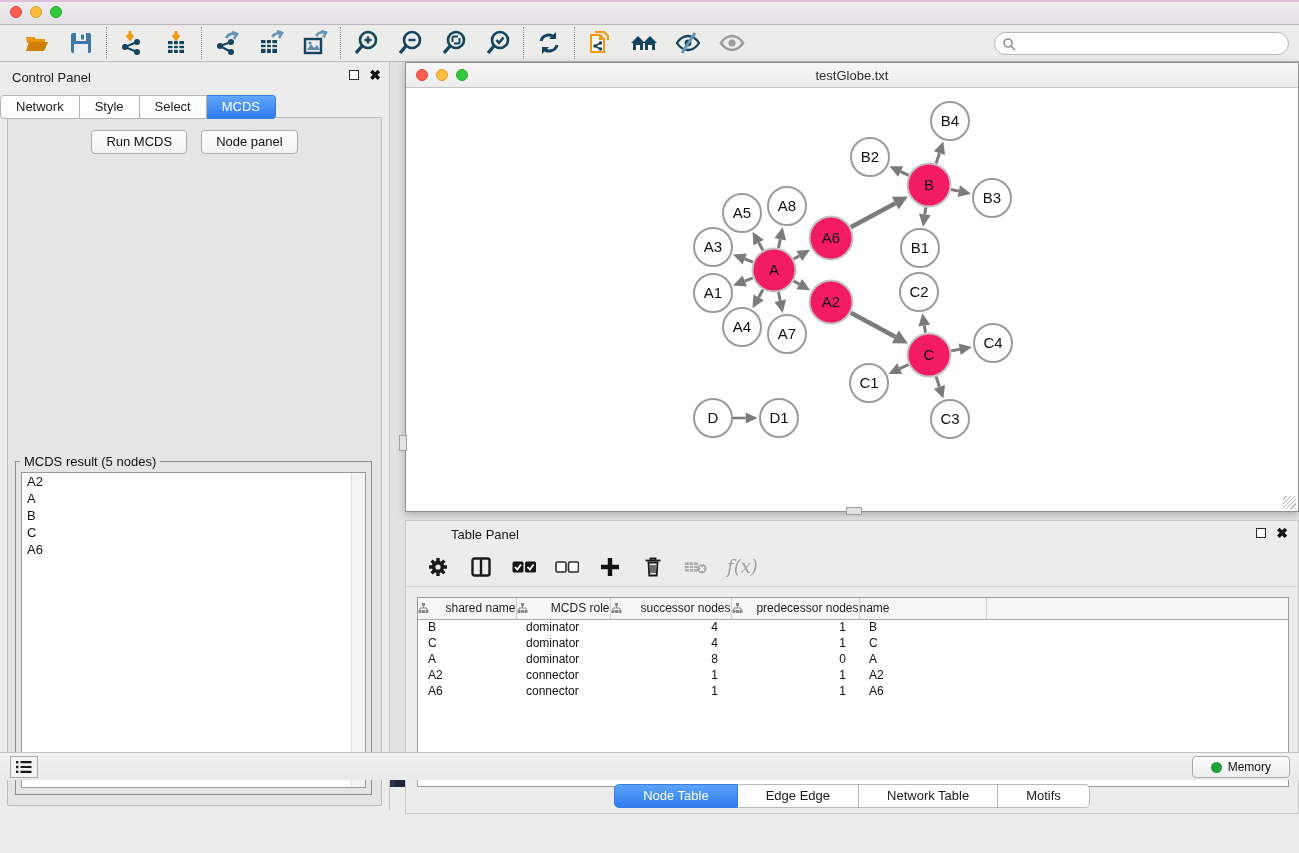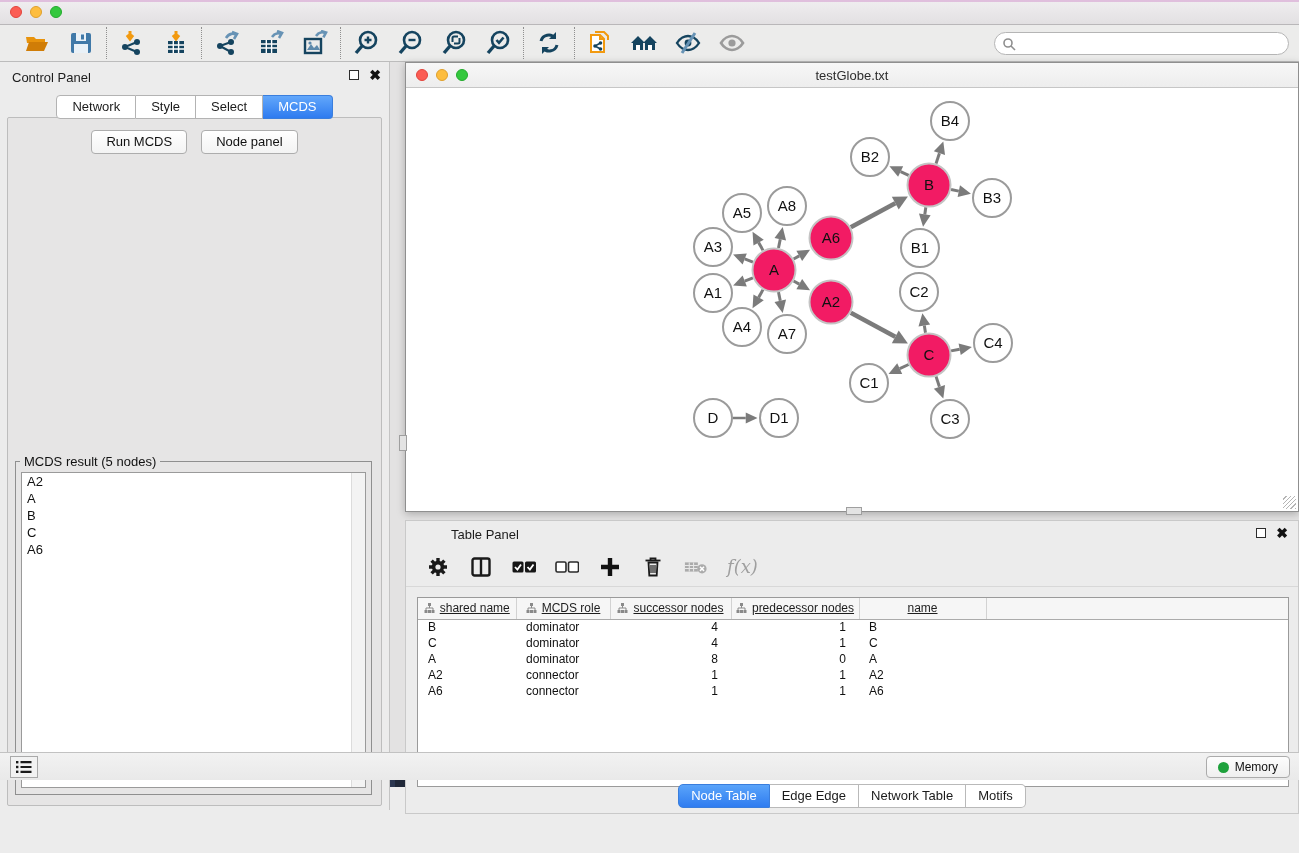--- a/index.html
+++ b/index.html
@@ -29,21 +29,21 @@
   
   .main { position:relative; height:690px; background:#e3e2e2; }
 
   
   .control-panel { position:absolute; left:0; top:0; width:390px; height:748px; background:#ececec; border-right:1px solid #c4c4c4; }
   .panel-head { position:relative; height:30px; }
   .panel-head .panel-title { position:absolute; left:12px; top:8px; font-size:13px; color:#1c1c1c; }
   .panel-head .head-btns { position:absolute; right:8px; top:7px; display:flex; gap:10px; align-items:center; }
   .float-btn { width:10px; height:10px; border:1.6px solid #2c2c2c; display:inline-block; background:#fff; }
   .close-btn { font-size:14px; font-weight:bold; color:#111; line-height:12px; }
-  .cp-tabs { position:absolute; left:0; right:0; top:33px; display:flex; justify-content:center; z-index:2; }
+  .cp-tabs { position:absolute; left:0; right:0; top:33px; display:flex; z-index:2; }
   .cp-tab { background:#fff; border:1px solid #b3b3b3; border-left:none; padding:3px 15px 4px; font-size:13px; color:#1b1b1b; }
   .cp-tab:first-child { border-left:1px solid #b3b3b3; border-radius:4px 0 0 4px; }
   .cp-tab:last-child { border-radius:0 4px 4px 0; }
   .cp-tab.active { background:linear-gradient(#62a7fb,#2e7bf0); border-color:#3a7edd; color:#fff; }
   .cp-content { position:absolute; left:7px; right:7px; top:55px; bottom:4px; background:#e6e5e5; border:1px solid #bdbdbd; border-radius:2px; }
   .opt-label { text-align:center; margin-top:20px; font-size:13px; color:#111; }
   .dropdown { position:relative; margin:13px auto 0; width:316px; height:23px; background:#fff; border:1px solid #a6a6a6; border-radius:4px; font-size:13px; color:#111; line-height:21px; padding-left:9px; }
   .dropdown .stepper { position:absolute; right:-1px; top:-1px; width:19px; height:23px; border-radius:0 4px 4px 0; background:linear-gradient(#6fb1fe,#3077f2); display:flex; flex-direction:column; align-items:center; justify-content:center; gap:2px; }
   .chev { width:0; height:0; border-left:3.5px solid transparent; border-right:3.5px solid transparent; }
   .chev.up { border-bottom:4px solid #fff; }
@@ -72,35 +72,35 @@
   .table-panel { position:absolute; left:0; top:458px; width:894px; height:294px; background:#ececec; border:1px solid #c9c9c9; }
   .tp-head { position:relative; height:26px; }
   .tp-head .panel-title { position:absolute; left:14px; top:6px; font-size:13px; color:#1c1c1c;margin-left:31px; }
   .tp-head .head-btns { position:absolute; right:10px; top:6px; display:flex; gap:10px; align-items:center; }
   .tp-toolbar { height:40px; display:flex; align-items:center; gap:19px; padding-left:20px; border-bottom:1px solid #d8d8d8; }
   .tp-toolbar .tb-btn { width:24px; height:24px; }
   .fx { font-family:"DejaVu Serif", serif; font-style:italic; font-size:18px; color:#9f9f9f; }
   .tbl-wrap { position:absolute; left:11px; right:9px; top:76px; height:190px; background:#fff; border:1px solid #9a9a9a; overflow:hidden; }
   table.data { border-collapse:collapse; width:100%; table-layout:fixed; }
   table.data th { height:21px; background:#f6f6f6; border-bottom:1px solid #ababab; border-right:1px solid #d2d2d2; font-weight:normal; font-size:12px; color:#1e1e1e; }
-  table.data th .th-inner { display:flex; align-items:center; justify-content:center; gap:5px;text-decoration:underline; }
+  table.data th .th-inner { display:flex; align-items:center; justify-content:space-between; gap:5px; }
   table.data th:last-child { border-right:none; }
   table.data td { height:16px; font-size:12px; color:#101010; white-space:nowrap; overflow:hidden; }
   td.al { text-align:left; padding-left:10px; }
   td.ar { text-align:right; padding-right:13px; }
   .tp-tabs { position:absolute; left:0; right:0; bottom:5px; display:flex; justify-content:center; }
-  .tp-tab { background:#fff; border:1px solid #b9b9b9; border-left:none; padding:3px 12px 4px; font-size:13px; color:#1b1b1b;text-align:right; }
+  .tp-tab { background:#fff; border:1px solid #b9b9b9; border-left:none; padding:3px 28px 4px; font-size:13px; color:#1b1b1b;text-align:right; }
   .tp-tab:first-child { border-left:1px solid #b9b9b9; border-radius:5px 0 0 5px; }
   .tp-tab:last-child { border-radius:0 5px 5px 0; }
   .tp-tab.active { background:linear-gradient(#5aa4fa,#2f7cf0); border-color:#3a7edd; color:#fff; }
 
   
   .statusbar { position:relative; height:28px; background:linear-gradient(#f2f2f2,#e9e9e9); border-top:1px solid #c2c2c2; }
   .list-btn { position:absolute; left:10px; top:3px; width:28px; height:22px; background:#f2f2f2; border:1px solid #a9a9a9; display:flex; align-items:center; justify-content:center; }
-  .memory-btn { position:absolute; right:9px; top:3px; height:22px; background:linear-gradient(#fdfdfd,#efefef); border:1px solid #ababab; border-radius:4px; display:flex; align-items:center; gap:6px; padding:0 11px; font-size:12px; color:#111; }
+  .memory-btn { position:absolute; right:9px; top:3px; height:22px; background:linear-gradient(#fdfdfd,#efefef); border:1px solid #ababab; border-radius:4px; display:flex; align-items:center; gap:6px; padding:0 18px; font-size:12px; color:#111; }
   .mem-dot { width:11px; height:11px; border-radius:50%; background:#1ea13c; }
   .wallpaper-strip { height:7px; background:repeating-linear-gradient(90deg,#232c42 0 14px,#2b3650 14px 26px,#1f2738 26px 41px); }
 </style>
 </head>
 <body>
 
 <div class="app">
 
   <div class="titlebar">
     <div class="lights">

